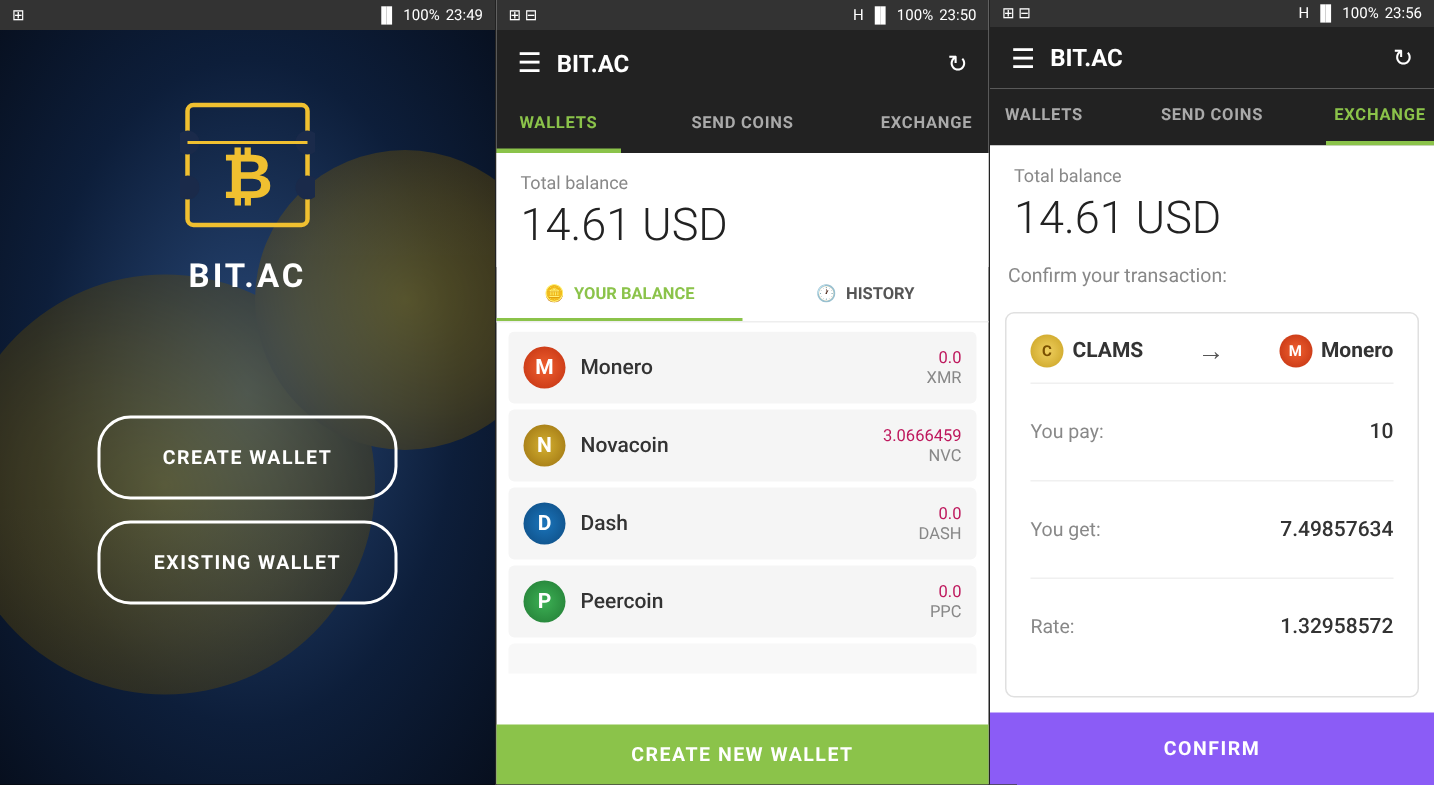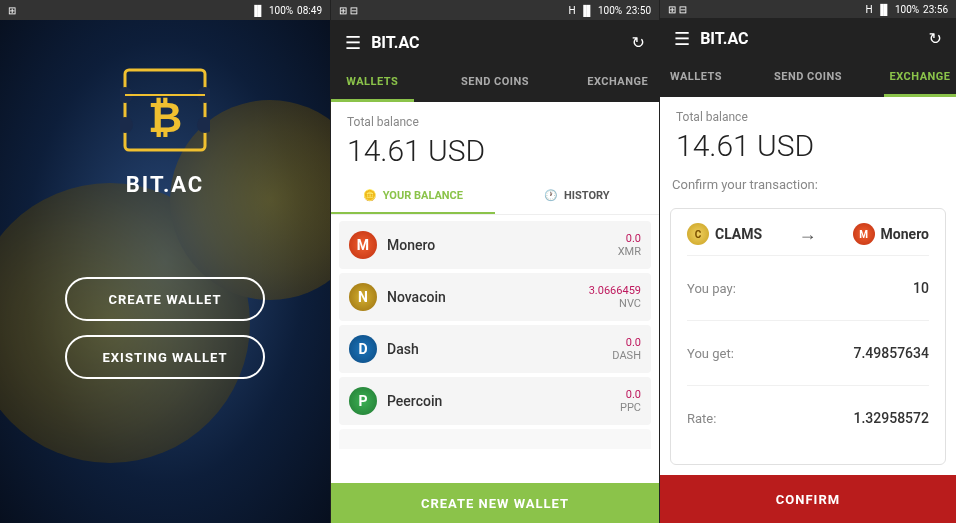--- a/index.html
+++ b/index.html
@@ -79,21 +79,21 @@
     }
     .app-name {
       color: #fff;
       font-size: 22px;
       font-weight: bold;
       letter-spacing: 2px;
       margin-bottom: 80px;
     }
     .btn-outline {
       width: 200px;
-      height: 44px;
+      height: 56px;
       border: 2px solid #fff;
       border-radius: 22px;
       background: transparent;
       color: #fff;
       font-size: 13px;
       font-weight: bold;
       letter-spacing: 1px;
       display: flex;
       align-items: center;
       justify-content: center;
@@ -313,21 +313,21 @@
     .exchange-row-label {
       font-size: 13px;
       color: #888;
     }
     .exchange-row-val {
       font-size: 14px;
       color: #333;
       font-weight: 500;
     }
     .confirm-btn {
-      background: #b91c1c;
+      background: #8b5cf6;
       color: #fff;
       height: 48px;
       display: flex;
       align-items: center;
       justify-content: center;
       font-size: 13px;
       font-weight: bold;
       letter-spacing: 1px;
       cursor: pointer;
       flex-shrink: 0;
@@ -373,21 +373,21 @@
   <div class="coin-bg">
     <div class="coin-bg-circle"></div>
     <div class="coin-bg-circle2"></div>
   </div>
 
   <div class="screen1-status">
     <span>⊞</span>
     <div class="status-right">
       <span>▐▌</span>
       <span>100%</span>
-      <span>08:49</span>
+      <span>23:49</span>
     </div>
   </div>
 
   <div class="screen1-content">
 
     <svg class="logo-icon" viewBox="0 0 90 100">
 
       <rect x="5" y="10" width="80" height="80" rx="4" fill="none" stroke="#f0c030" stroke-width="3"></rect>
       <circle cx="5" cy="35" r="8" fill="#1a2a4a"></circle>
       <circle cx="85" cy="35" r="8" fill="#1a2a4a"></circle>

